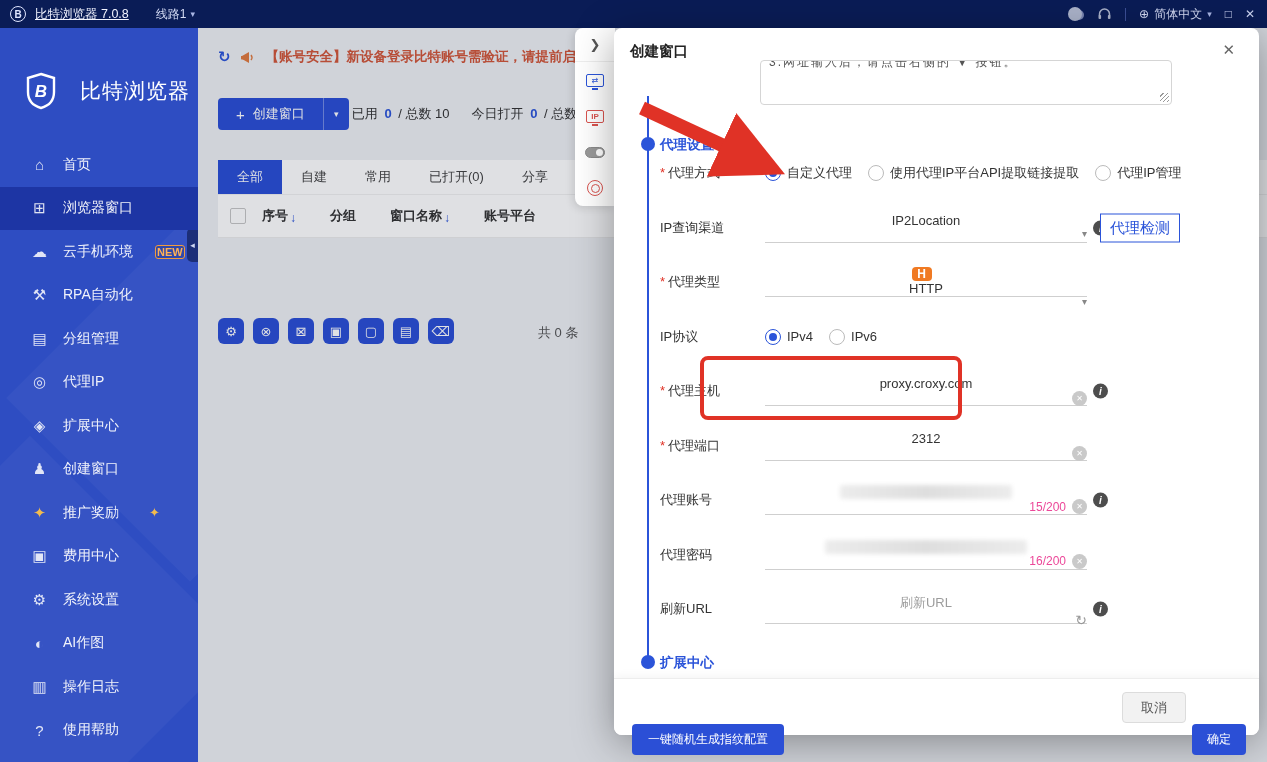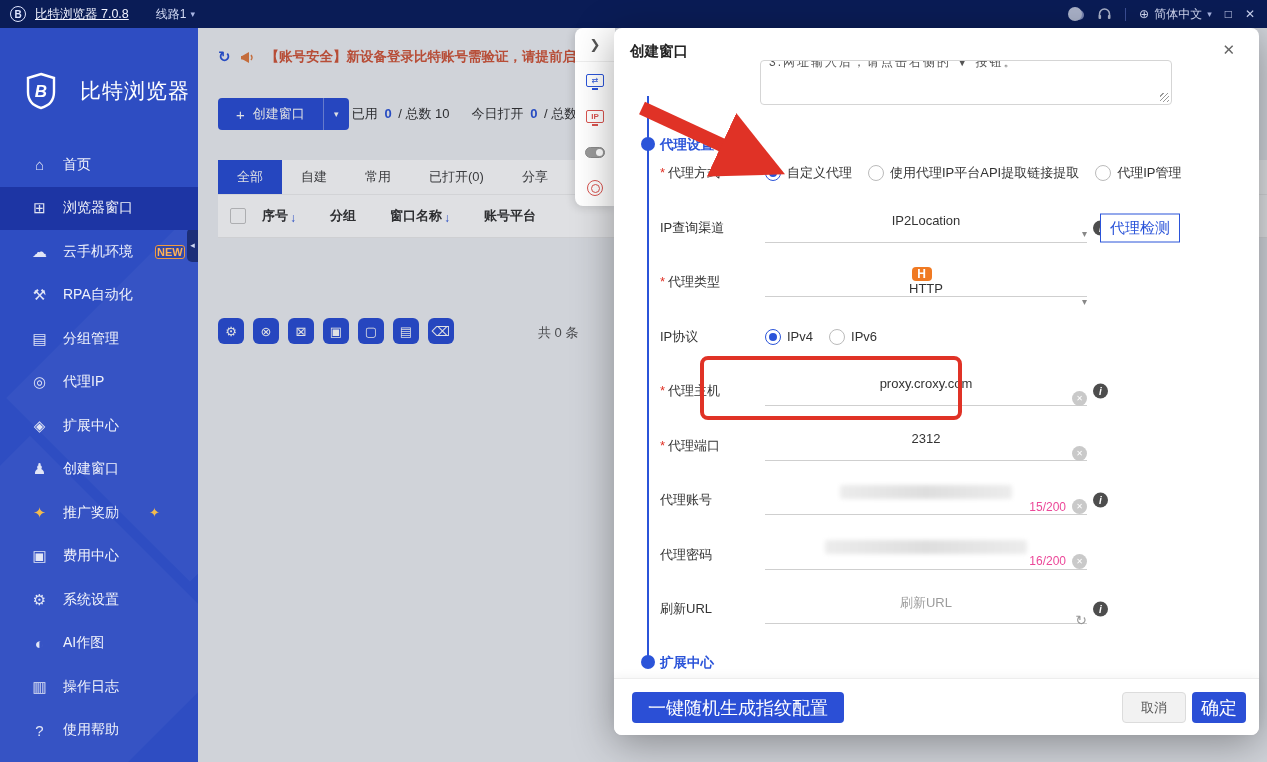--- a/index.html
+++ b/index.html
@@ -130,22 +130,22 @@
   .ropt { display:flex; align-items:center; margin-right:16px; white-space:nowrap; cursor:pointer; }
   .hbadge { width:20px; height:20px; background:#f07a23; border-radius:4px; color:#fff; font-size:12px; font-weight:bold;
             display:flex; align-items:center; justify-content:center; margin-right:9px; }
   .redacted { height:15px; border-radius:3px; background:linear-gradient(90deg,#ececec,#dedede,#ececec);
               filter:blur(2px); }
   .btn-check { position:absolute; left:486px; top:50%; transform:translateY(-50%); width:80px; height:29px;
                border:1px solid #2b54d9; border-radius:0; color:#2b54d9; font-size:15px; background:#fff;
                display:flex; align-items:center; justify-content:center; cursor:pointer; }
   .m-footer { position:absolute; left:0; bottom:0; right:0; height:57px; background:#fff; border-top:1px solid #ededed;
               border-radius:0 0 8px 8px; box-shadow:0 -3px 8px rgba(0,0,0,.04); z-index:5; }
-  .btn-blue { background:#2b4fd6; color:#fff; border-radius:4px; font-size:18px; display:flex; align-items:center;
-              justify-content:center; cursor:pointer; }
+  .btn-blue { background:#2b4fd6; color:#fff; border-radius:4px; font-size:12px; display:flex; align-items:center;
+              justify-content:center; cursor:pointer;margin-top:32px; }
   .f-gen { position:absolute; left:18px; top:13px; height:31px; padding:0 16px; }
   .f-cancel { position:absolute; right:73px; top:13px; width:64px; height:31px; background:#f2f2f2; border:1px solid #dcdcdc;
               border-radius:4px; color:#555; font-size:13px; display:flex; align-items:center; justify-content:center; cursor:pointer; }
   .f-ok { position:absolute; right:13px; top:13px; width:54px; height:31px; }
 
   
   .red-box { position:absolute; left:86px; top:300px; width:262px; height:64px; border:4px solid #e03226;
              border-radius:8px; z-index:15; pointer-events:none; }
   .arrow-svg { position:absolute; left:0; top:0; z-index:16; pointer-events:none; }
 </style>

